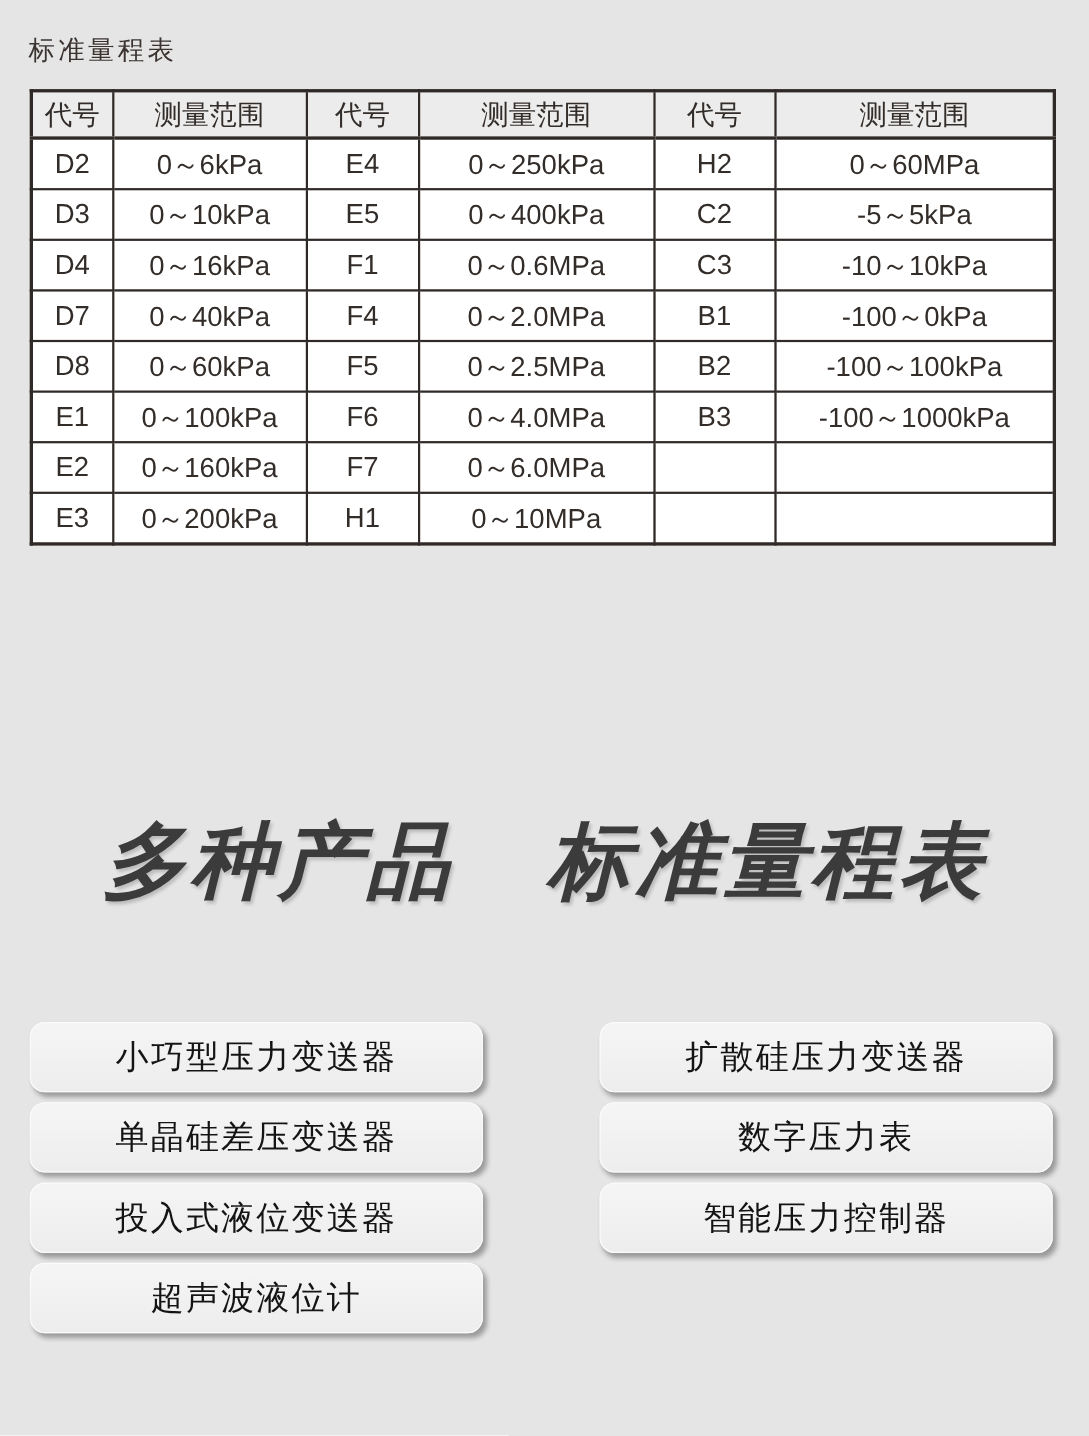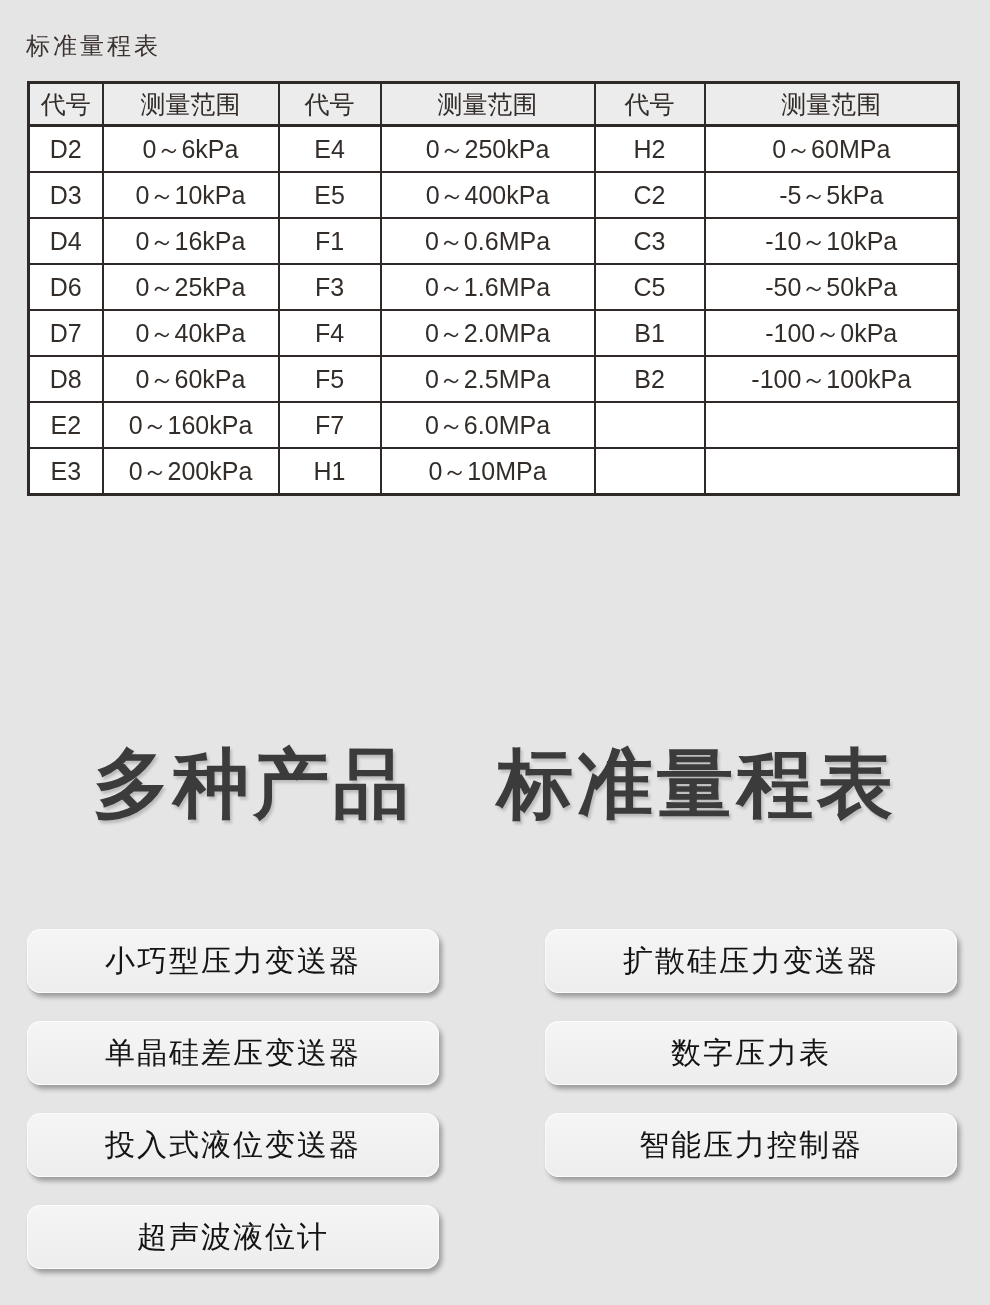--- a/index.html
+++ b/index.html
@@ -33,26 +33,27 @@
   .col-range-2 { width:214px; }
   .col-code-3 { width:110px; }
   .col-range-3 { width:254px; }
 
   .headline {
     position:absolute; top:742px; left:0; width:990px;
     display:flex; justify-content:center; gap:84px;
     font-size:76px; font-weight:bold; color:#3b3b3b;
     letter-spacing:4px; line-height:1.1;
     text-shadow:2px 3px 3px rgba(0,0,0,0.18);
+    font-style:italic;
   }
 
   .products {
     position:absolute; left:27px; top:929px; width:930px;
     display:grid; grid-template-columns:412px 412px;
-    justify-content:space-between; row-gap:28px;
+    justify-content:space-between; row-gap:9px;
   }
   .product-btn {
     height:64px; border-radius:14px;
     background:linear-gradient(180deg,#f5f5f5,#ededed);
     box-shadow:3px 4px 5px rgba(0,0,0,0.33), inset 0 0 0 1px #fbfbfb;
     display:flex; align-items:center; justify-content:center;
     font-size:30px; color:#141414; letter-spacing:2px;
     cursor:pointer;
   }
 </style>
@@ -101,42 +102,42 @@
       </tr>
       <tr>
         <td>D4</td>
           <td>0～16kPa</td>
           <td>F1</td>
           <td>0～0.6MPa</td>
           <td>C3</td>
           <td>-10～10kPa</td>
       </tr>
       <tr>
-        <td>D6</td>
-          <td>0～25kPa</td>
-          <td>F3</td>
-          <td>0～1.6MPa</td>
-          <td>C5</td>
-          <td>-50～50kPa</td>
-      </tr>
-      <tr>
         <td>D7</td>
           <td>0～40kPa</td>
           <td>F4</td>
           <td>0～2.0MPa</td>
           <td>B1</td>
           <td>-100～0kPa</td>
       </tr>
       <tr>
         <td>D8</td>
           <td>0～60kPa</td>
           <td>F5</td>
           <td>0～2.5MPa</td>
           <td>B2</td>
           <td>-100～100kPa</td>
+      </tr>
+      <tr>
+        <td>E1</td>
+          <td>0～100kPa</td>
+          <td>F6</td>
+          <td>0～4.0MPa</td>
+          <td>B3</td>
+          <td>-100～1000kPa</td>
       </tr>
       <tr>
         <td>E2</td>
           <td>0～160kPa</td>
           <td>F7</td>
           <td>0～6.0MPa</td>
           <td></td>
           <td></td>
       </tr>
       <tr>

